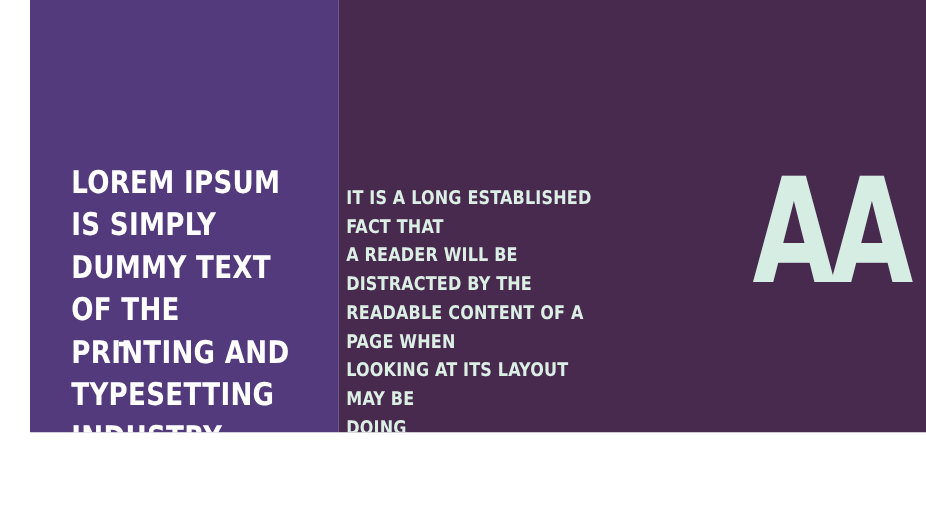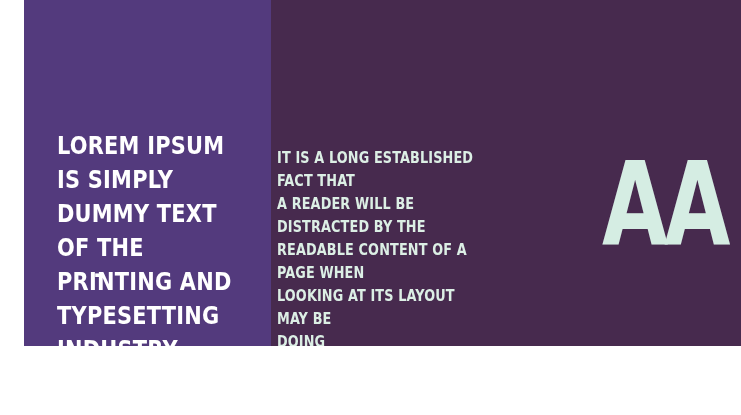--- a/index.html
+++ b/index.html
@@ -91,21 +91,21 @@
     color: #dcefe5;
     transform: scaleX(0.95);
     transform-origin: left top;
     margin: 0;
   }
 
   
   #glyph-sample-block {
     position: absolute;
     left: 578px;
-    top: 146px;
+    top: 128px;
     width: 100px;
     height: 120px;
   }
   #glyph-sample-text {
     font-size: 108px;
     line-height: 108px;
     color: #d5ede3;
     letter-spacing: -0.04em;
     transform: scaleX(0.88) scaleY(1.08);
     transform-origin: left top;

